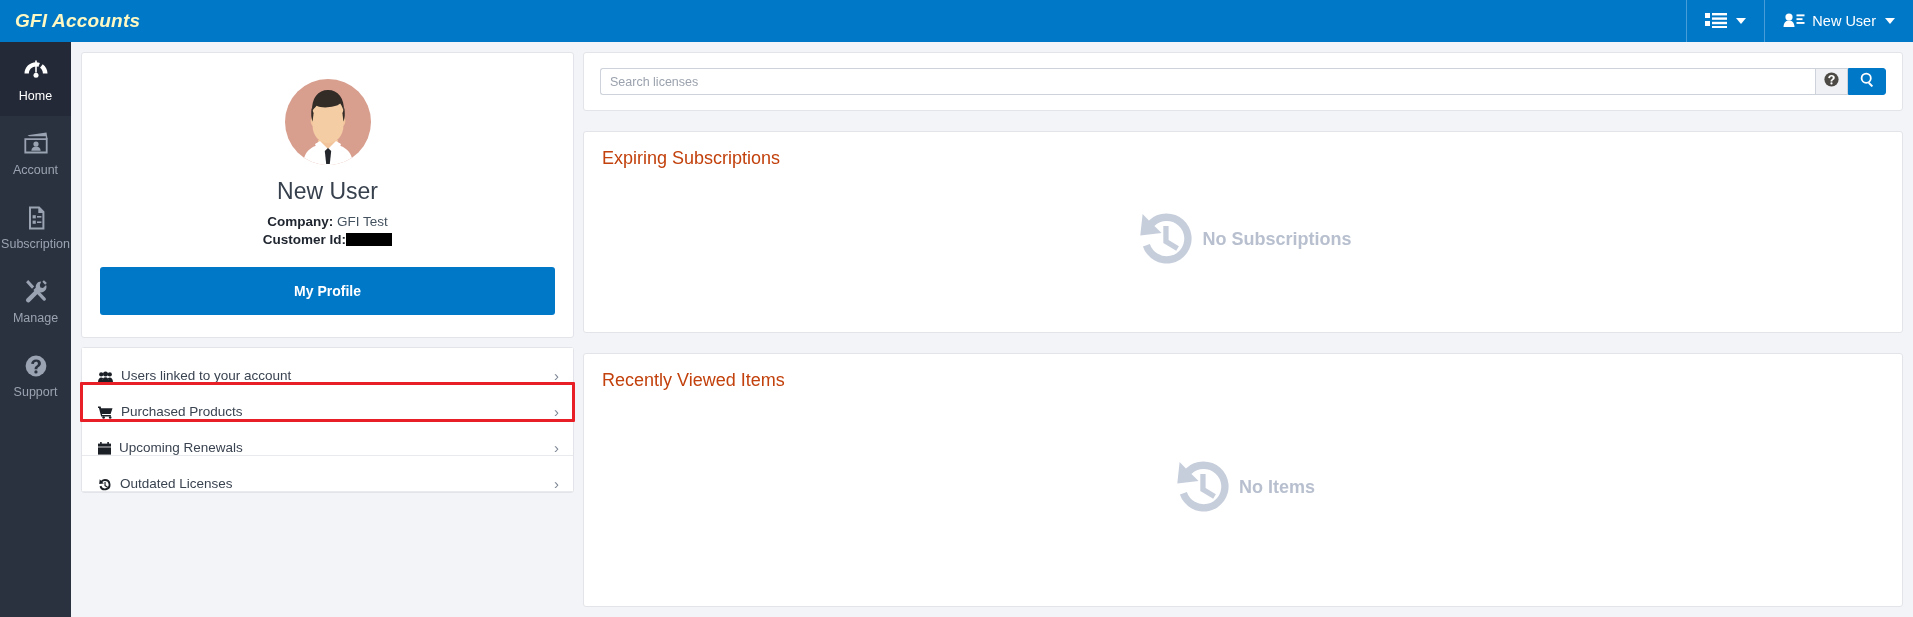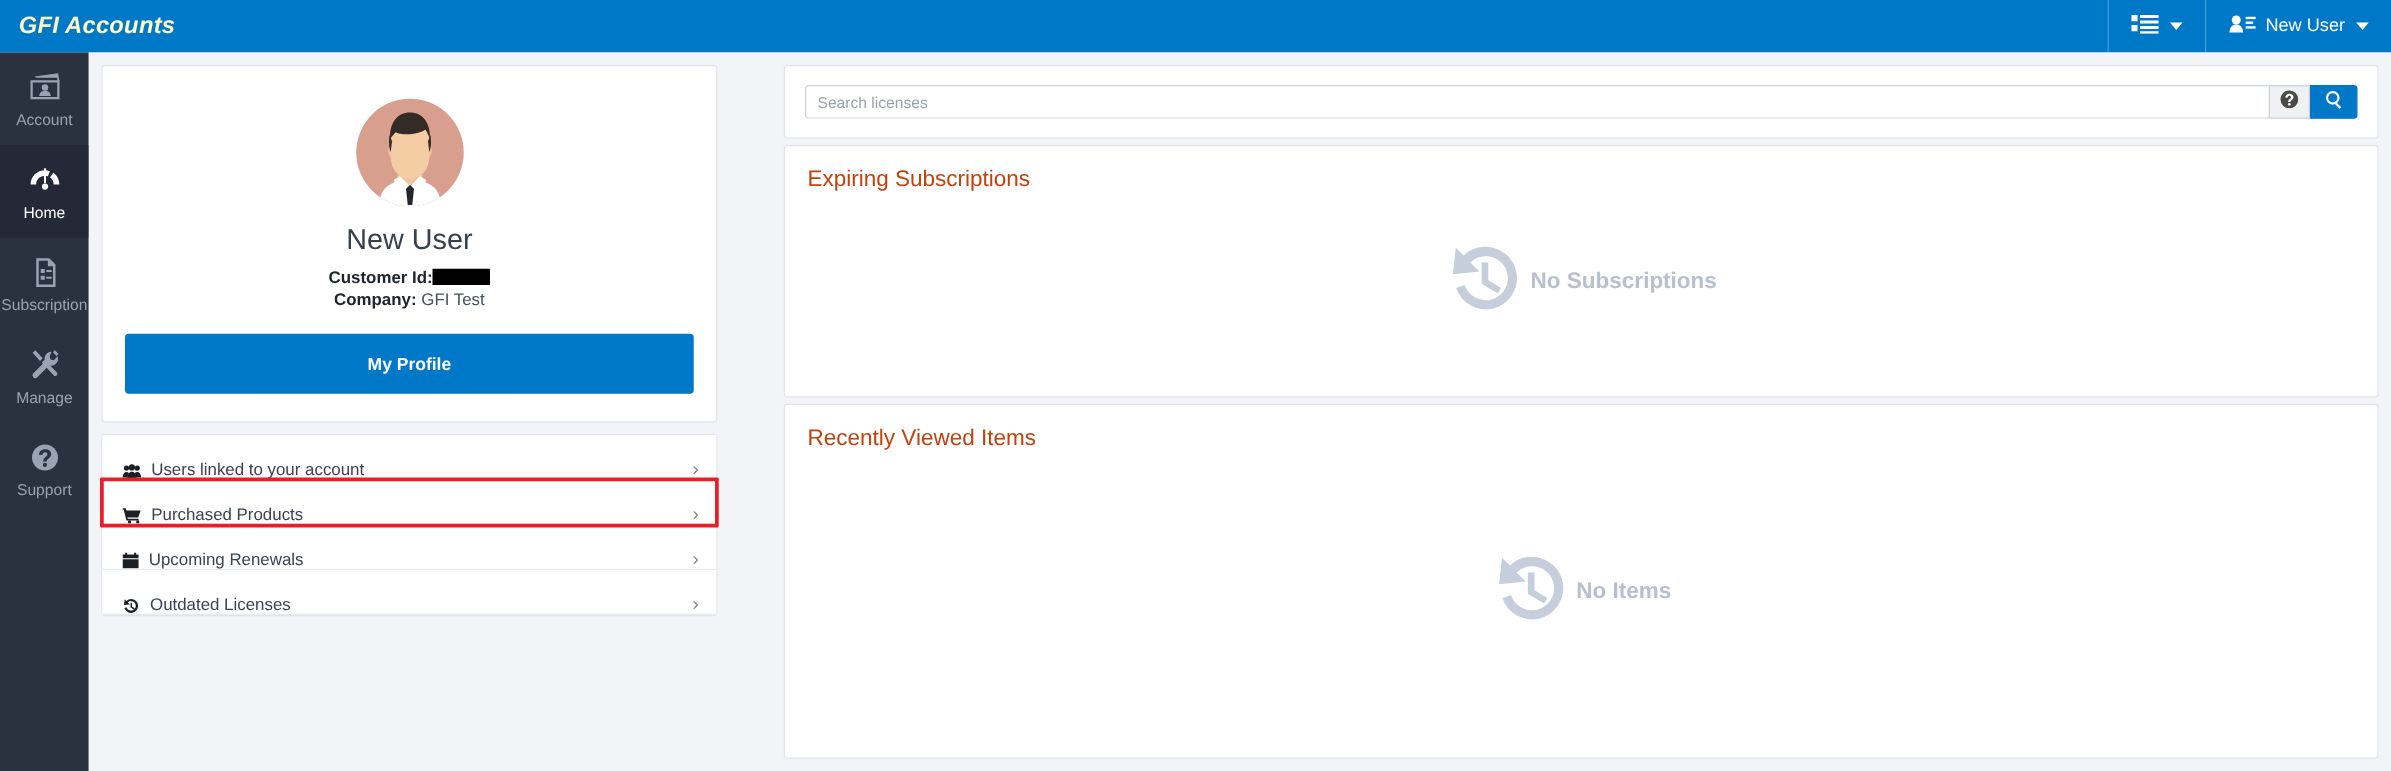--- a/index.html
+++ b/index.html
@@ -70,21 +70,21 @@
   .main {
     position: absolute; top: 42px; left: 71px;
     width: 1842px; height: 575px;
     background: #f3f4f7;
     display: flex;
     padding: 10px;
     gap: 9px;
   }
 
   .left-col { width: 493px; flex: none; display: flex; flex-direction: column; gap: 9px; }
-  .right-col { flex: 1; display: flex; flex-direction: column; gap: 5px; margin-left: 44px; }
+  .right-col { flex: 1; display: flex; flex-direction: column; gap: 20px; }
 
   .card {
     background: #ffffff;
     border: 1px solid #e2e4ea;
     border-radius: 3px;
   }
 
   
   .profile-card { padding: 18px 18px 22px; }
   .avatar-wrap { display: flex; justify-content: center; margin-top: 7px; }
@@ -230,43 +230,43 @@
         </svg>
       </span>
       <span>New User</span>
       <span class="caret"></span>
     </div>
   </div>
 </div>
 
 <div class="sidebar">
 
-  <div class="nav-item">
-    <span class="ico">
-      <svg width="30" height="28" viewBox="0 0 30 28">
-        <path d="M6.5 5.2 L25.5 2.6 L26.6 9.2 L24.8 9.4 L24.8 6.2 L8.4 6.2 Z"></path>
-        <path d="M3.4 8.2 h23.2 v15.2 h-23.2 Z M5.2 10.0 v11.6 h19.6 v-11.6 Z"></path>
-        <circle cx="15" cy="14.0" r="2.6"></circle>
-        <path d="M10.3 20.8 C10.6 17.9 12.6 16.6 15 16.6 C17.4 16.6 19.4 17.9 19.7 20.8 Z"></path>
-      </svg>
-    </span>
-    <span class="nav-label">Account</span>
-  </div>
-
   <div class="nav-item active">
     <span class="ico">
       <svg width="30" height="28" viewBox="0 0 30 28">
         <path d="M15 4 C7.8 4 2 9.4 2 16 L7 16 C7 12 10.6 8.8 15 8.8 C19.4 8.8 23 12 23 16 L28 16 C28 9.4 22.2 4 15 4 Z" opacity="0"></path>
         <path d="M3.5 17.5 C3.5 11.2 8.6 6.2 15 6.2 C16.4 6.2 17.7 6.45 18.9 6.9 L17.3 11.0 C16.6 10.75 15.8 10.6 15 10.6 C11.1 10.6 7.9 13.7 7.9 17.5 Z"></path>
         <path d="M26.5 17.5 C26.5 13.6 24.6 10.2 21.7 8.15 L19.0 11.7 C20.8 13.0 21.9 15.1 21.9 17.5 Z"></path>
         <path d="M14.2 4.5 h1.6 v12 h-1.6 Z"></path>
         <circle cx="15" cy="19.2" r="2.5"></circle>
       </svg>
     </span>
     <span class="nav-label">Home</span>
+  </div>
+
+  <div class="nav-item">
+    <span class="ico">
+      <svg width="30" height="28" viewBox="0 0 30 28">
+        <path d="M6.5 5.2 L25.5 2.6 L26.6 9.2 L24.8 9.4 L24.8 6.2 L8.4 6.2 Z"></path>
+        <path d="M3.4 8.2 h23.2 v15.2 h-23.2 Z M5.2 10.0 v11.6 h19.6 v-11.6 Z"></path>
+        <circle cx="15" cy="14.0" r="2.6"></circle>
+        <path d="M10.3 20.8 C10.6 17.9 12.6 16.6 15 16.6 C17.4 16.6 19.4 17.9 19.7 20.8 Z"></path>
+      </svg>
+    </span>
+    <span class="nav-label">Account</span>
   </div>
 
   <div class="nav-item">
     <span class="ico">
       <svg width="30" height="28" viewBox="0 0 30 28">
         <path d="M8 2.6 h10.5 L23.4 7.6 v18 h-15.4 Z M10 4.6 v19 h11.4 v-14.6 h-4.1 v-4.4 Z"></path>
         <rect x="11.6" y="11.2" width="3.2" height="3.2"></rect>
         <rect x="16" y="12.0" width="4.4" height="1.6"></rect>
         <rect x="11.6" y="16.6" width="3.2" height="3.2"></rect>
         <rect x="16" y="17.4" width="4.4" height="1.6"></rect>
@@ -327,25 +327,25 @@
             <path d="M27.6 30 C26.8 37 27.4 41 28.6 43.6 L29.6 35 Z" fill="#332b26"></path>
             <path d="M60.4 30 C61.2 37 60.6 41 59.4 43.6 L58.4 35 Z" fill="#332b26"></path>
           </g>
         </svg>
       </div>
 
       <div class="user-name">New User</div>
 
       <div class="meta">
         <div>
-          <b>Customer Id:</b><span class="redacted"></span>
+          <b>Company:</b>
+          <span class="val">GFI Test</span>
         </div>
         <div>
-          <b>Company:</b>
-          <span class="val">GFI Test</span>
+          <b>Customer Id:</b><span class="redacted"></span>
         </div>
       </div>
 
       <button class="profile-btn">My Profile</button>
     </div>
 
     <div class="card list-card">
 
       <div class="list-row">
         <span class="ri">

